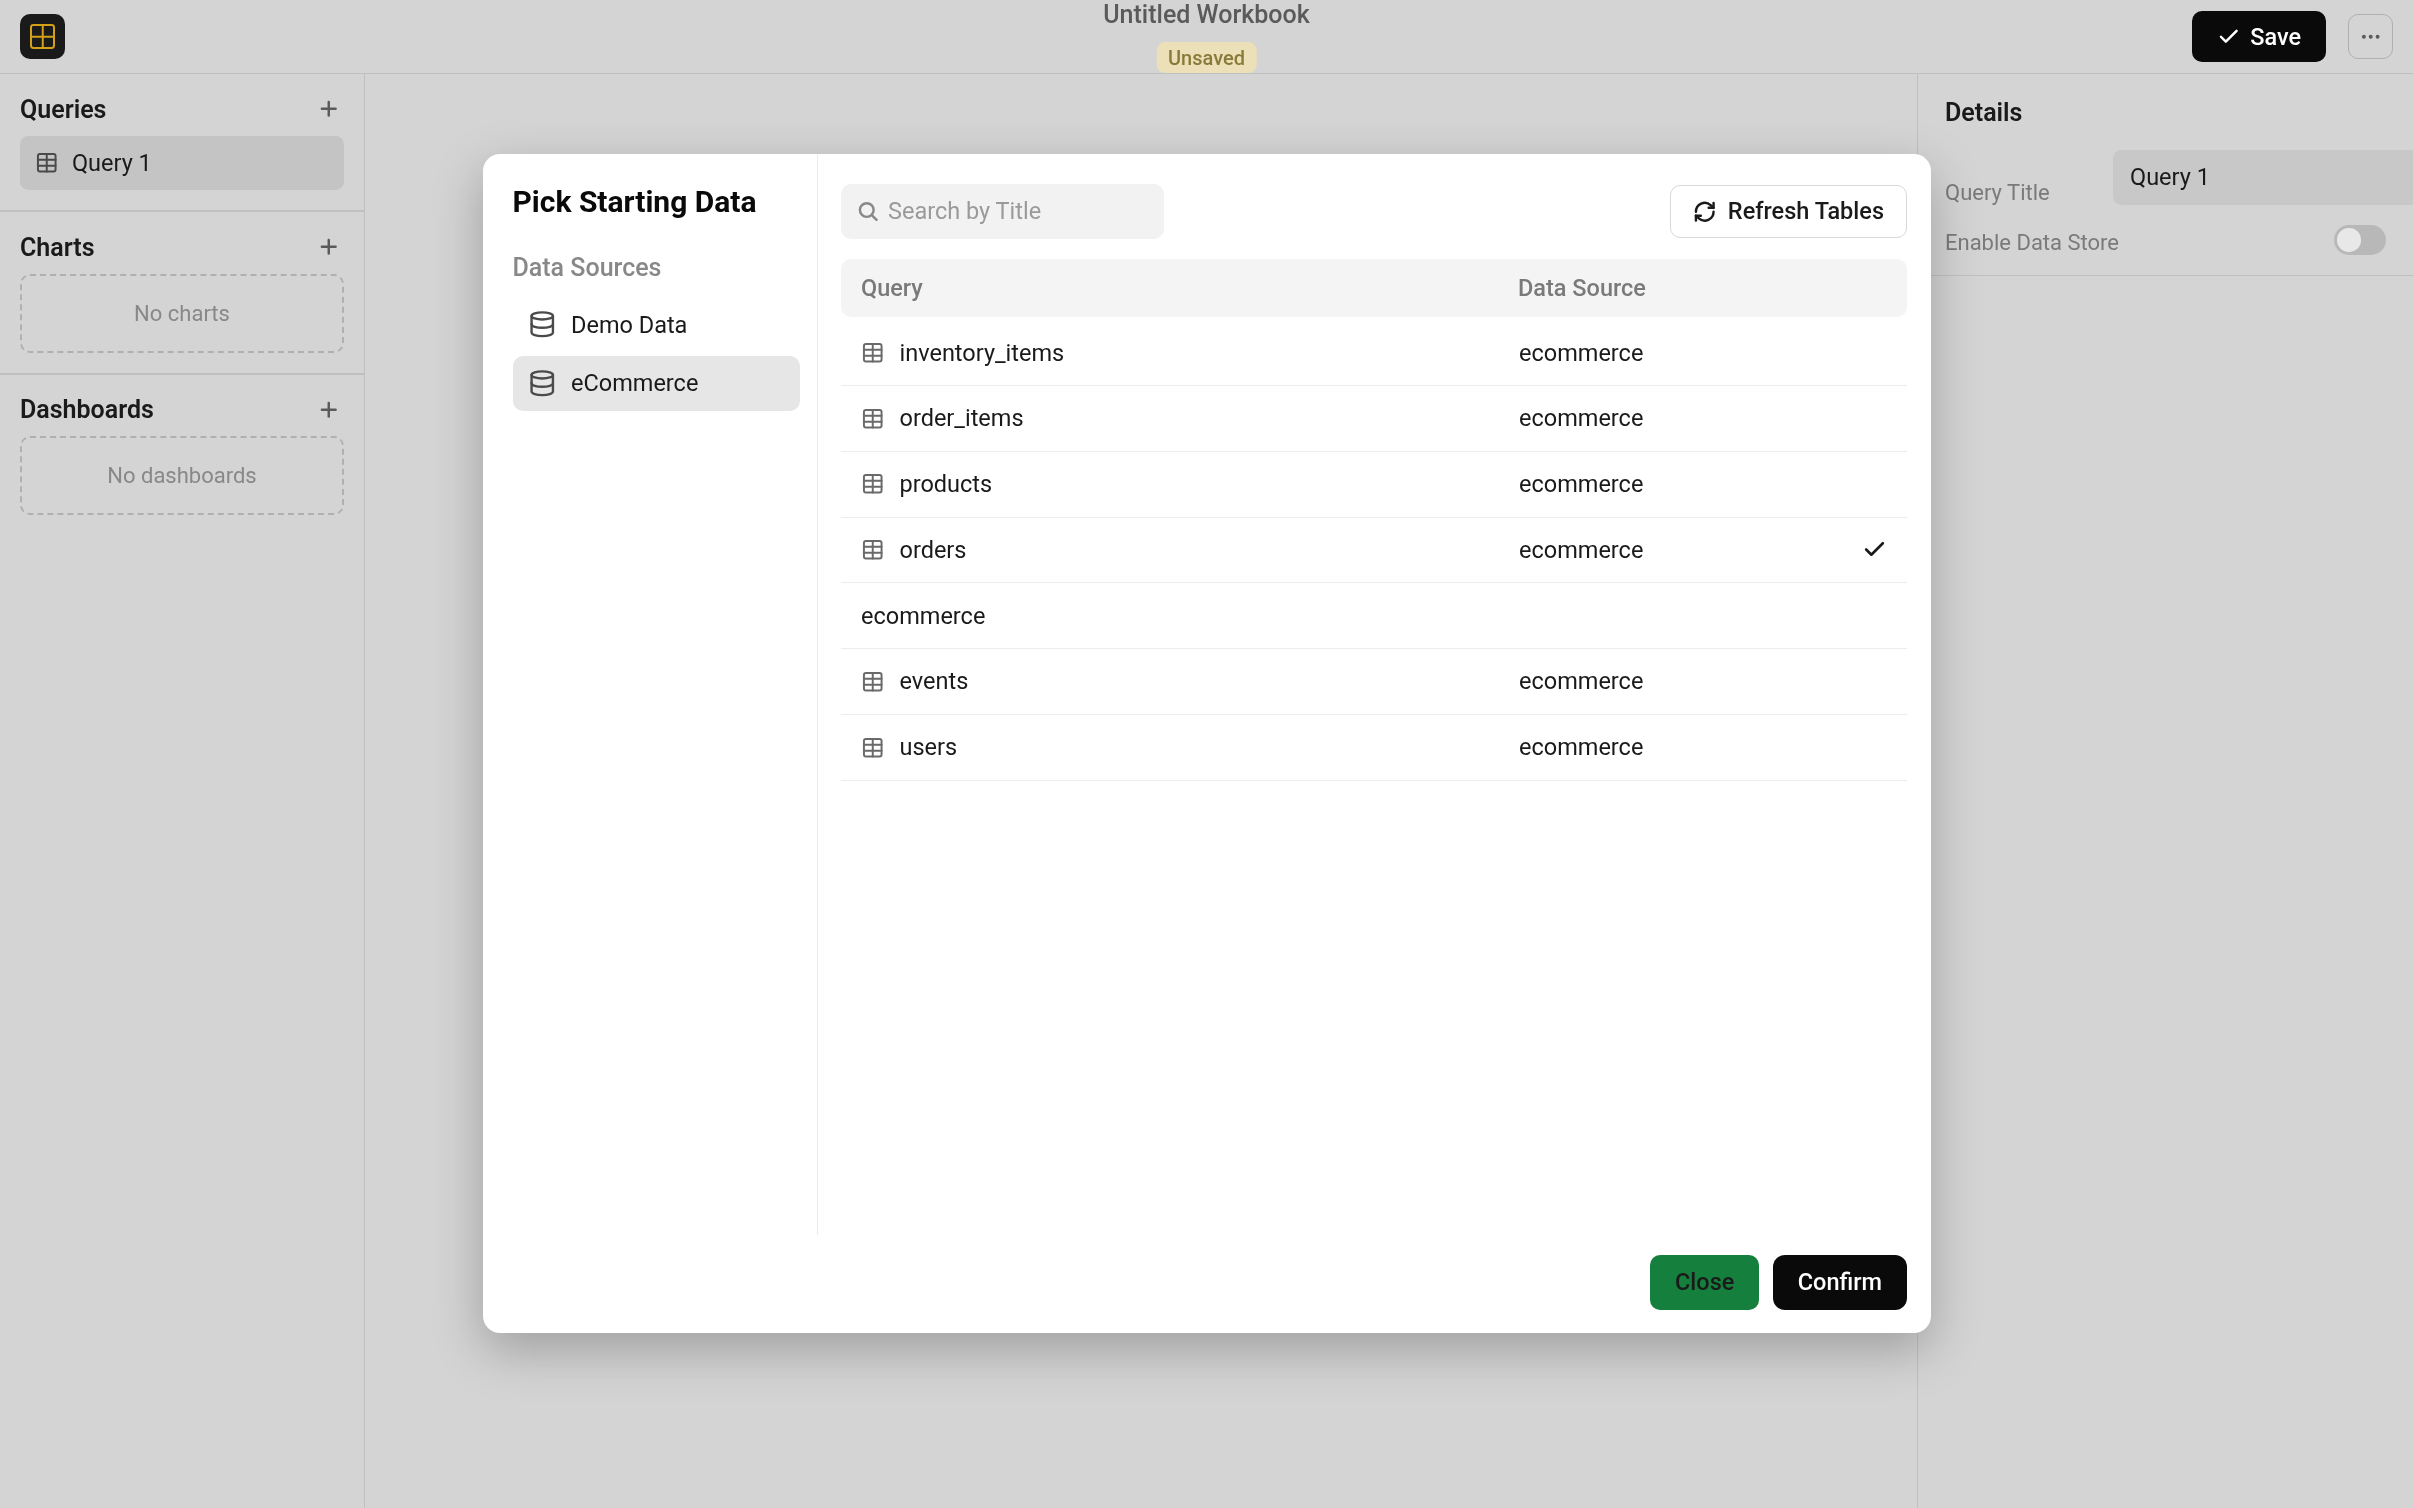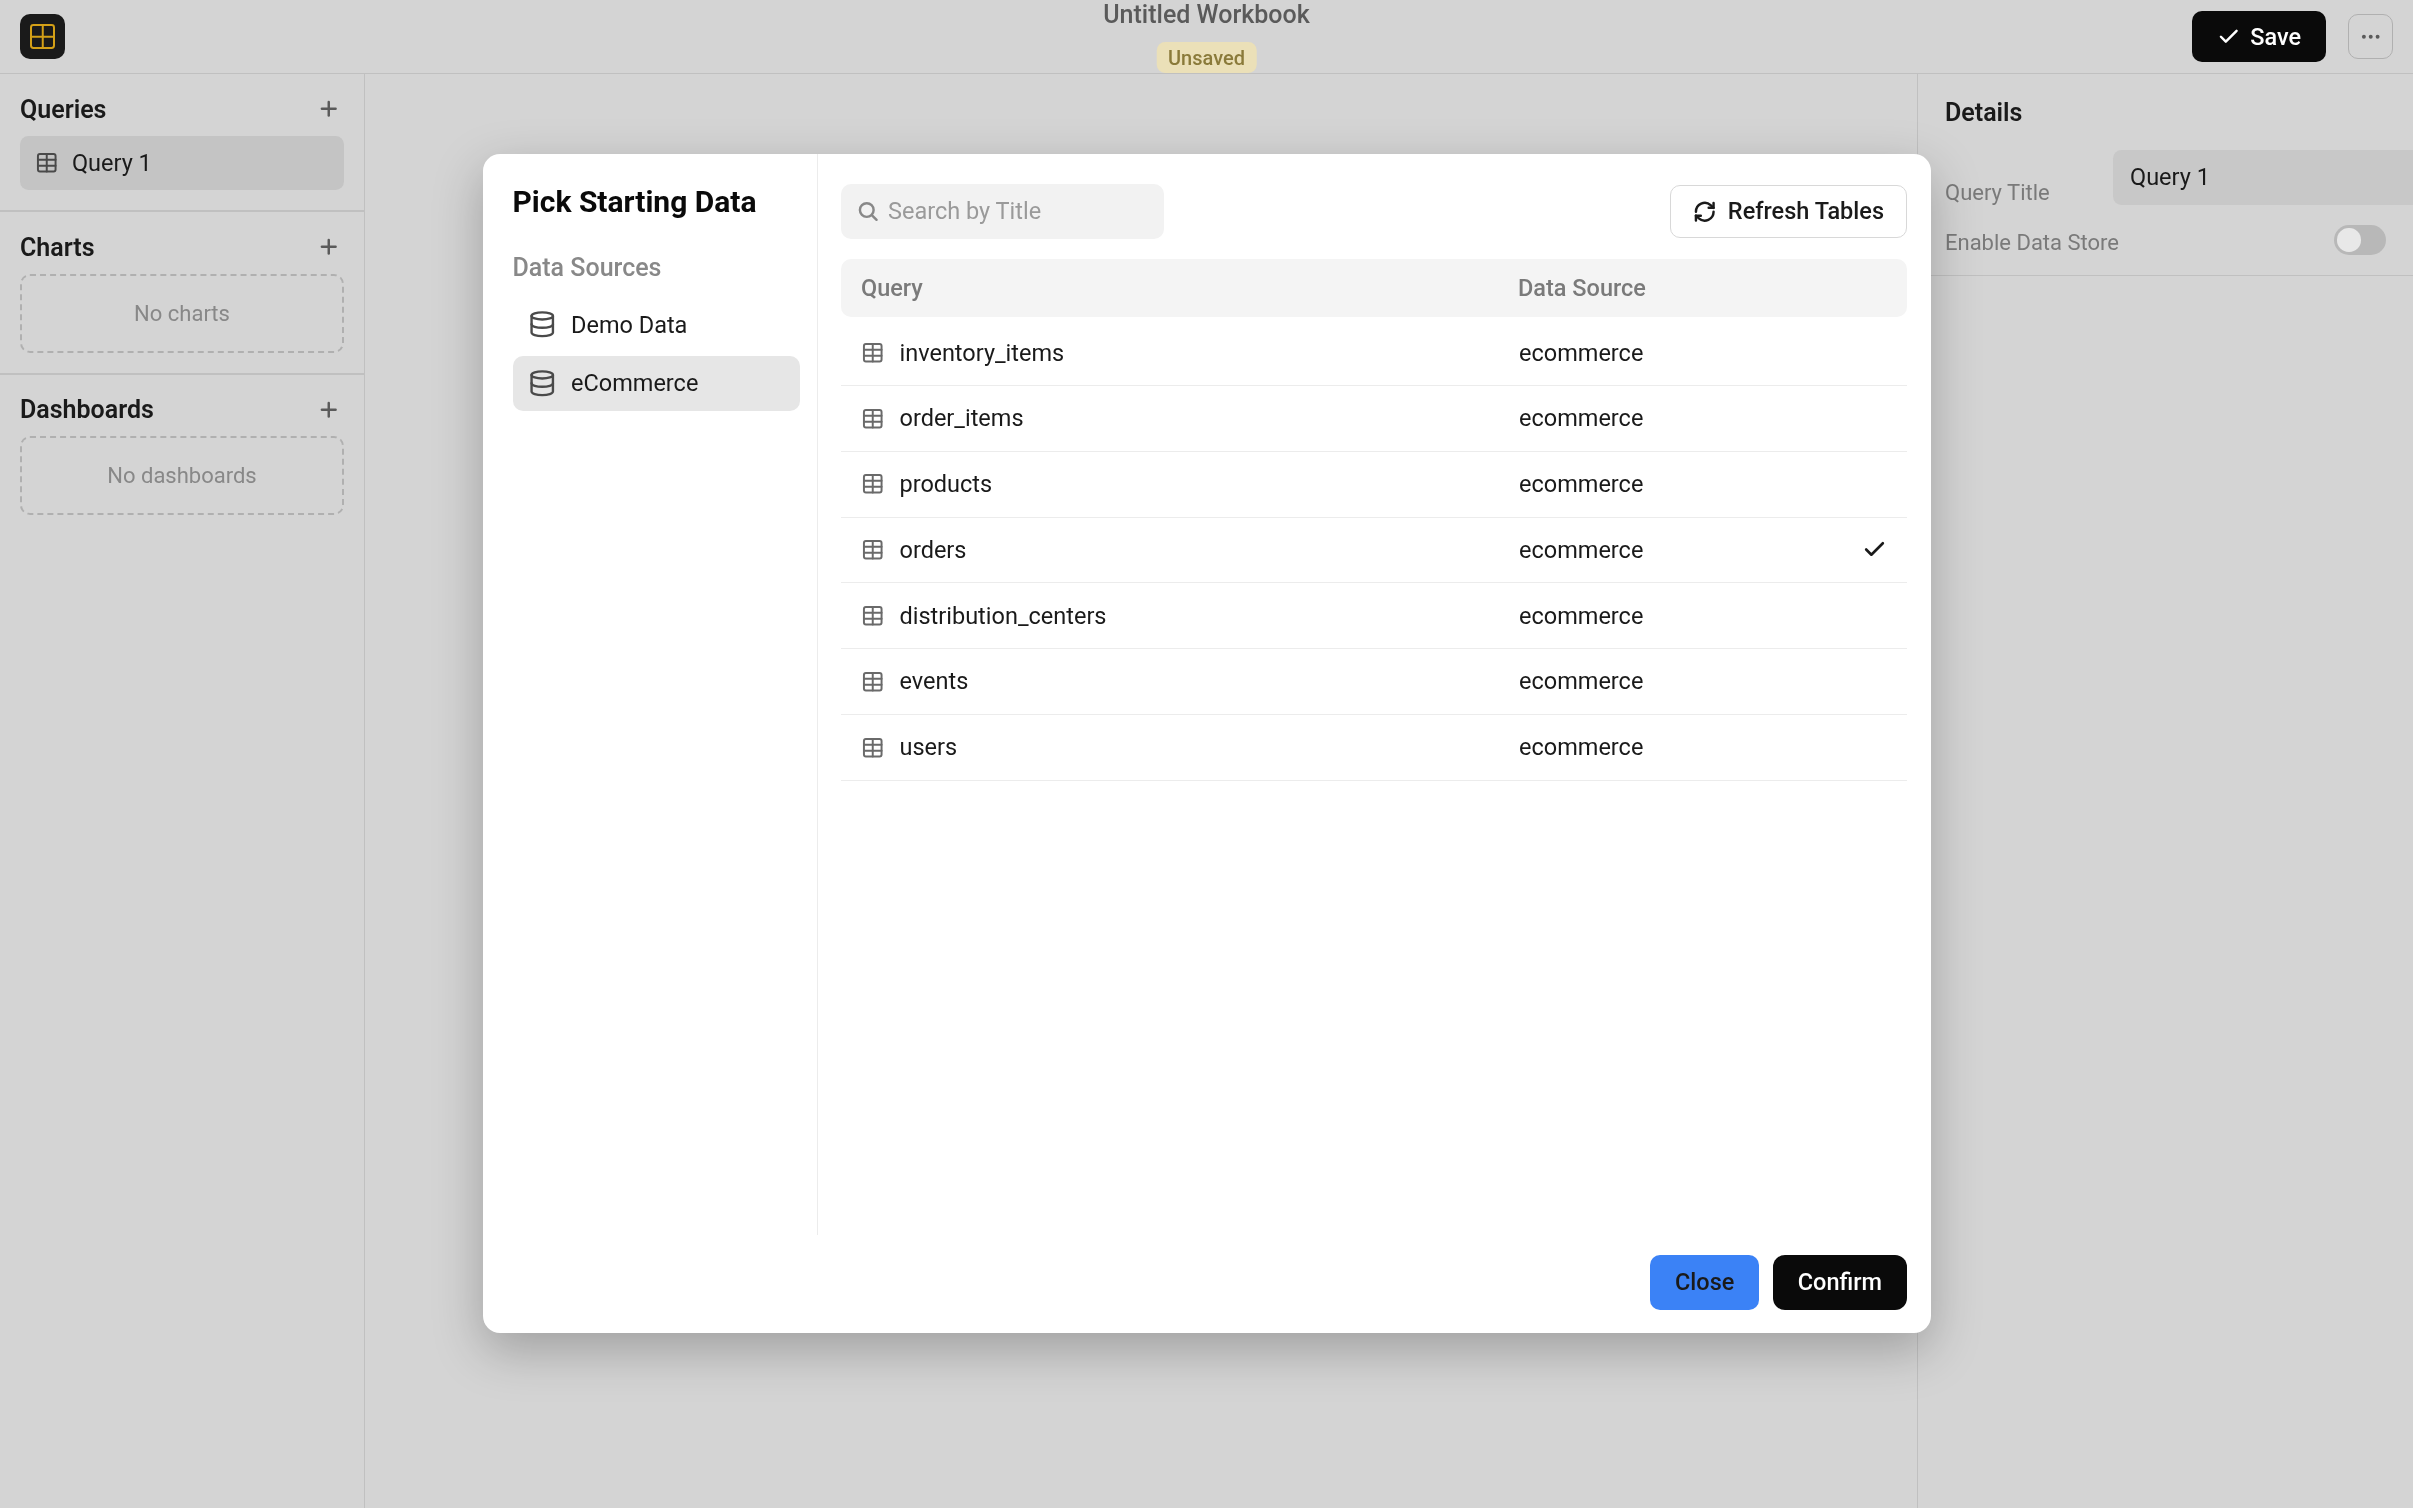--- a/index.html
+++ b/index.html
@@ -387,21 +387,21 @@
       justify-content: flex-end;
       color: #1a1a1a;
     }
     .modal-footer {
       padding: 20px 23.5px 23.5px;
       display: flex;
       justify-content: flex-end;
       gap: 13.4px;
     }
     .close-button {
-      background: #3b82f6;
+      background: #15803d;
       border: none;
       border-radius: 10px;
       padding: 13.4px 25px;
       font-size: 23.5px;
       font-weight: 500;
       color: #1a1a1a;
       cursor: pointer;
     }
     .confirm-button {
       background: #0a0a0a;
@@ -638,31 +638,20 @@
               <div class="td-source">ecommerce</div>
               <div class="td-check">
                 <span>
                   <svg width="25" height="25" viewBox="0 0 24 24" fill="none" stroke="currentColor" stroke-width="2.5" stroke-linecap="round" stroke-linejoin="round">
                     <polyline points="20 6 9 17 4 12"></polyline>
                   </svg>
                 </span>
               </div>
             </div>
             <div class="table-row">
-              <div class="td-table">
-                <span style="color:#6a6a6a">
-                  <svg width="23.5" height="23.5" viewBox="0 0 24 24" fill="none" stroke="currentColor" stroke-width="2" stroke-linecap="round">
-                    <rect x="3" y="3" width="18" height="18" rx="2"></rect>
-                    <line x1="3" y1="9" x2="21" y2="9"></line>
-                    <line x1="3" y1="15" x2="21" y2="15"></line>
-                    <line x1="12" y1="3" x2="12" y2="21"></line>
-                  </svg>
-                </span>
-                <span>distribution_centers</span>
-              </div>
               <div class="td-source">ecommerce</div>
               <div class="td-check"></div>
             </div>
             <div class="table-row">
               <div class="td-table">
                 <span style="color:#6a6a6a">
                   <svg width="23.5" height="23.5" viewBox="0 0 24 24" fill="none" stroke="currentColor" stroke-width="2" stroke-linecap="round">
                     <rect x="3" y="3" width="18" height="18" rx="2"></rect>
                     <line x1="3" y1="9" x2="21" y2="9"></line>
                     <line x1="3" y1="15" x2="21" y2="15"></line>

